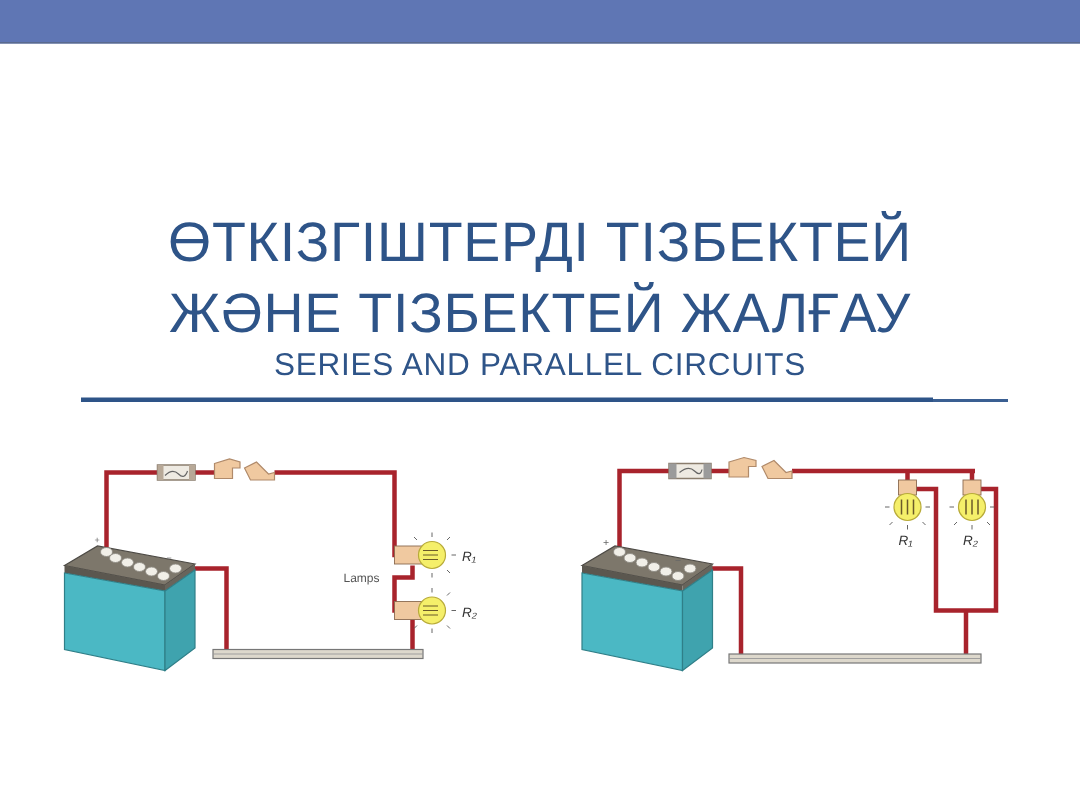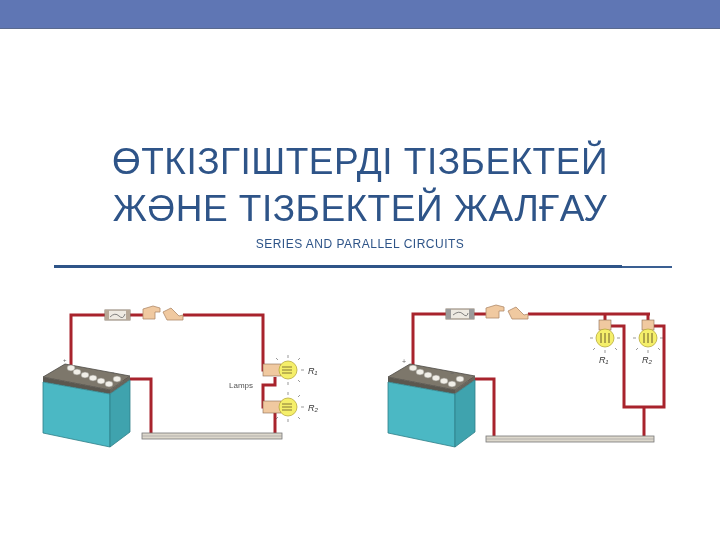--- a/index.html
+++ b/index.html
@@ -4,21 +4,21 @@
 <style>
   html, body { margin:0; padding:0; }
   body { width:720px; height:540px; background:#ffffff; position:relative; overflow:hidden;
          font-family:"Liberation Sans", sans-serif; }
   .topbar { position:absolute; left:0; top:0; width:720px; height:28px; background:#5f76b4;
             border-bottom:1px solid #5a6a8e; }
   .title { position:absolute; left:0; width:720px; text-align:center; color:#2e5488;
            font-family:"Liberation Sans", sans-serif; font-weight:normal; margin:0; }
   .t1 { top:140px; font-size:37px; letter-spacing:0.5px; line-height:44px; }
   .t2 { top:187px; font-size:37px; letter-spacing:0.5px; line-height:44px; }
-  .sub { top:234px; font-size:12px; letter-spacing:0.5px; color:#2e5488; line-height:20px; }
+  .sub { top:234px; font-size:21px; letter-spacing:0.5px; color:#2e5488; line-height:20px; }
   .rule-thick { position:absolute; left:54px; top:265px; width:568px; height:3px; background:#2e5488; }
   .rule-thin { position:absolute; left:622px; top:266px; width:50px; height:2px; background:#3a5f92; }
   .figure { position:absolute; }
   .fig-left { left:35px; top:290px; width:310px; height:160px; }
   .fig-right { left:380px; top:290px; width:300px; height:160px; }
   svg text { font-family:"Liberation Sans", sans-serif; }
 </style>
 </head>
 <body>
 

